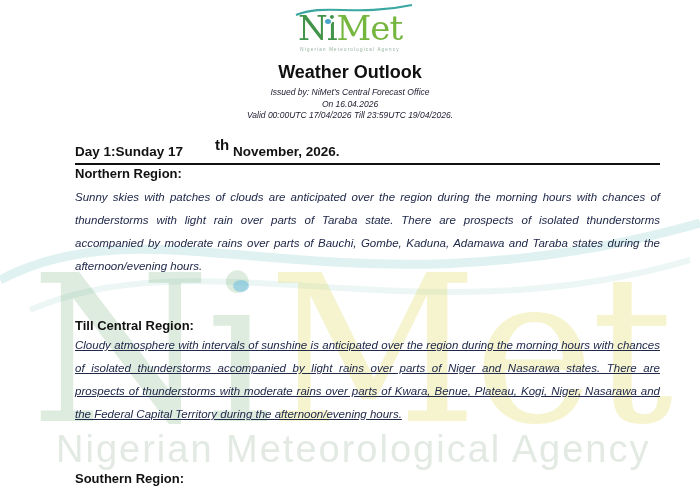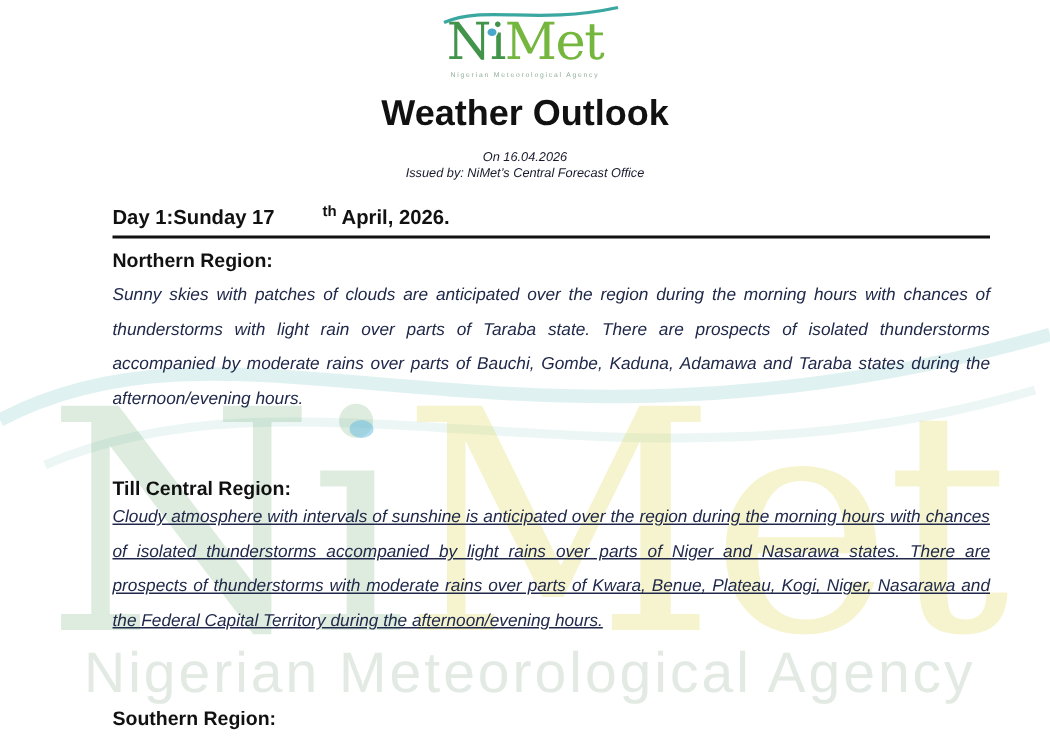--- a/index.html
+++ b/index.html
@@ -111,49 +111,49 @@
     letter-spacing: 1.2px;
     color: #8fae9b;
   }
 
   .doc-title {
     position: absolute;
     top: 62px;
     left: 0;
     right: 0;
     text-align: center;
-    font-size: 24px;
+    font-size: 18px;
     font-weight: bold;
     color: #111111;
   }
   .meta-line {
     position: absolute;
     left: 0;
     right: 0;
     text-align: center;
     font-size: 8.5px;
     font-style: italic;
     color: #1a1a2e;
   }
-  .meta-issued   { top: 87px; margin-top: 23px; }
+  .meta-issued   { top: 87px; }
   .meta-on       { top: 99px; }
   .meta-validity { top: 110px; }
 
   .day-heading {
     position: absolute;
     top: 136px;
     left: 75px;
     width: 585px;
     font-size: 13.5px;
     font-weight: bold;
     color: #111111;
     border-bottom: 2px solid #111111;
     padding-bottom: 4px;
   }
-  .day-heading sup { font-size: 10px; padding-left: 32px; }
+  .day-heading sup { font-size: 15px; padding-left: 32px; }
 
   .section-heading {
     position: absolute;
     left: 75px;
     font-size: 13px;
     font-weight: bold;
     color: #111111;
   }
   .section-body {
     position: absolute;
@@ -196,22 +196,23 @@
         <span class="logo-ni">Ni</span><span class="logo-met">Met</span>
         <span class="logo-idot"></span>
       </span>
       <div class="logo-tagline">Nigerian Meteorological Agency</div>
     </div>
 
     <div class="doc-title">Weather Outlook</div>
 
     <div class="meta-line meta-issued">Issued by: NiMet’s Central Forecast Office</div>
     <div class="meta-line meta-on">On 16.04.2026</div>
-
-    <div class="day-heading"><span>Day 1:Sunday 17</span><sup>th</sup><span> April, 2026.</span></div>
+    <div class="meta-line meta-validity">Valid 00:00UTC 17/04/2026 Till 23:59UTC 19/04/2026.</div>
+
+    <div class="day-heading"><span>Day 1:Sunday 17</span><sup>th</sup><span> November, 2026.</span></div>
 
     <div class="section-heading sec1-heading">Northern Region:</div>
     <div class="section-body sec1-body">Sunny skies with patches of clouds are anticipated over the region during the morning hours with chances of thunderstorms with light rain over parts of Taraba state. There are prospects of isolated thunderstorms accompanied by moderate rains over parts of Bauchi, Gombe, Kaduna, Adamawa and Taraba states during the afternoon/evening hours.</div>
 
     <div class="section-heading sec2-heading">Till Central Region:</div>
     <div class="section-body sec2-body">Cloudy atmosphere with intervals of sunshine is anticipated over the region during the morning hours with chances of isolated thunderstorms accompanied by light rains over parts of Niger and Nasarawa states. There are prospects of thunderstorms with moderate rains over parts of Kwara, Benue, Plateau, Kogi, Niger, Nasarawa and the Federal Capital Territory during the afternoon/evening hours.</div>
 
     <div class="section-heading sec3-heading">Southern Region:</div>
 
   </div>

